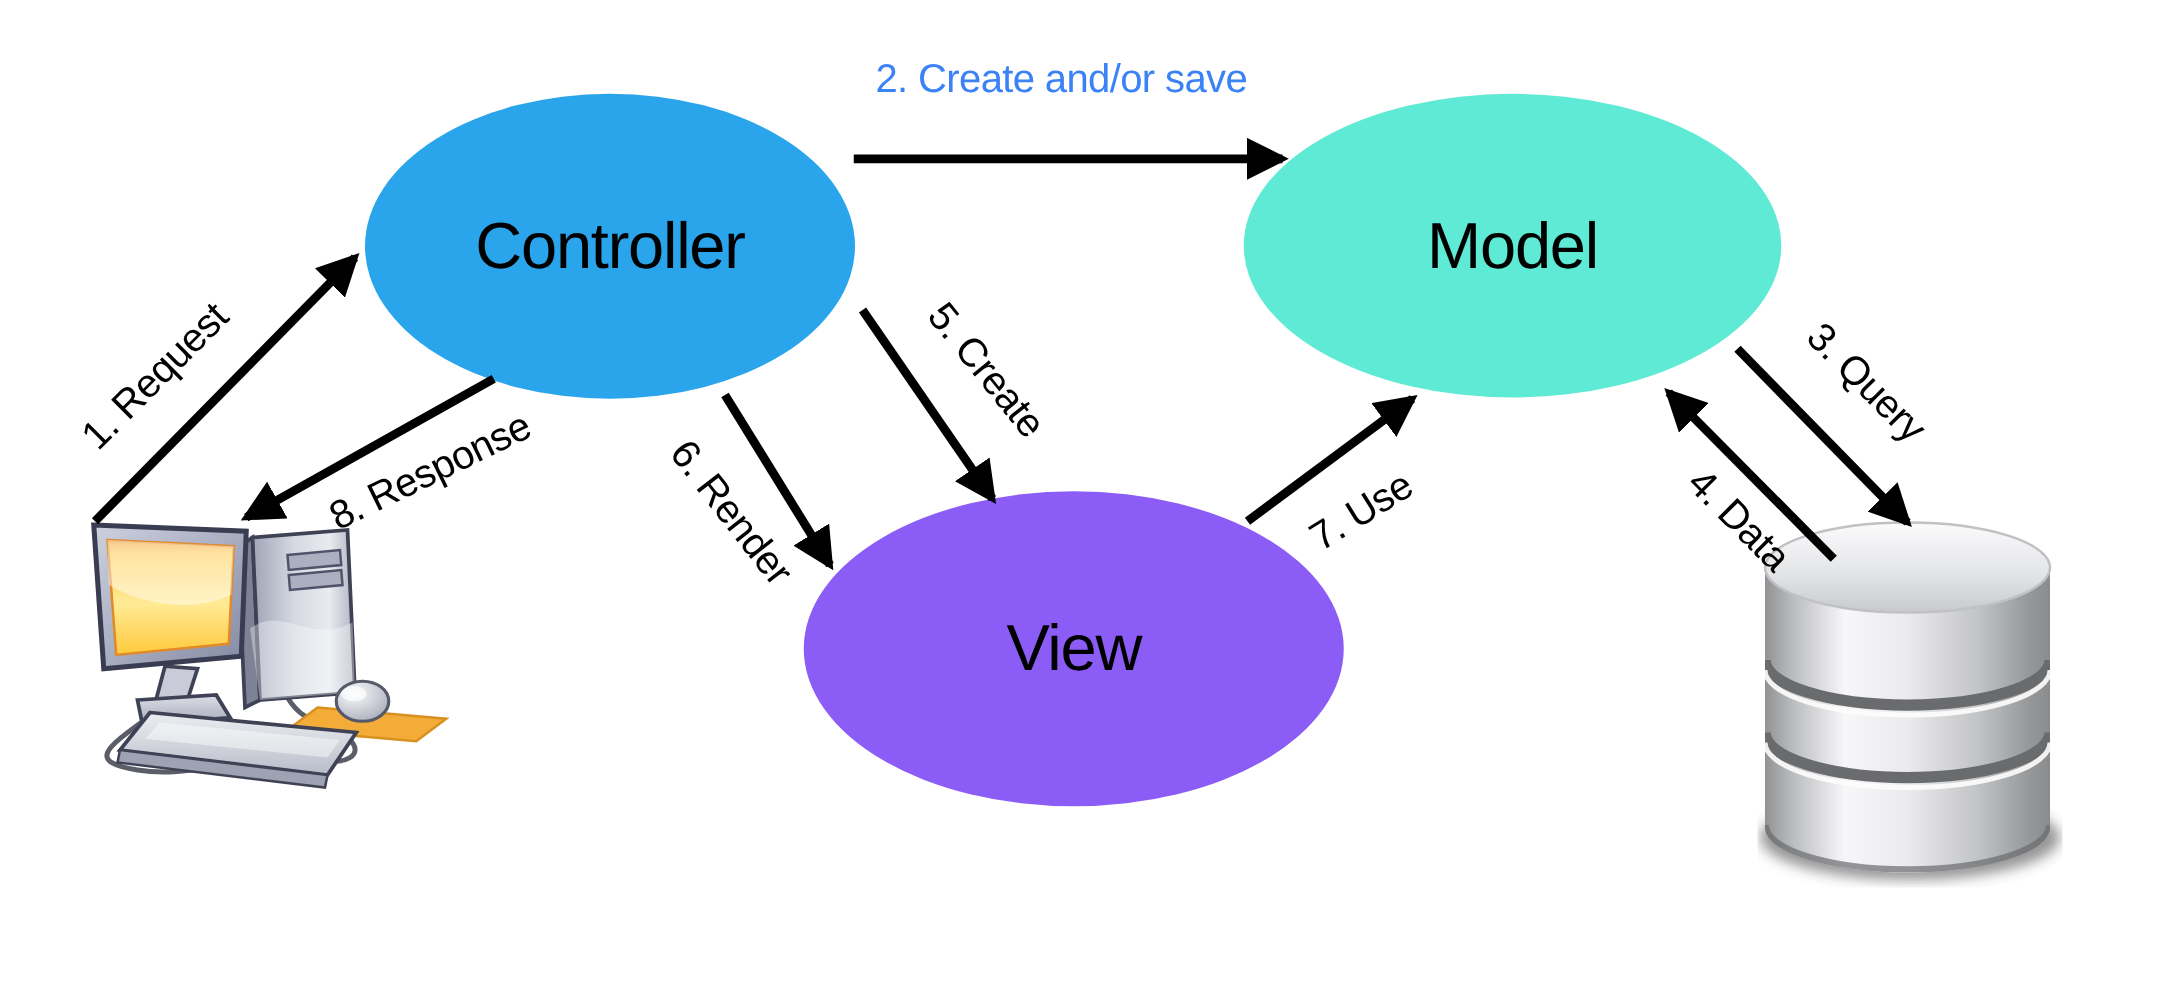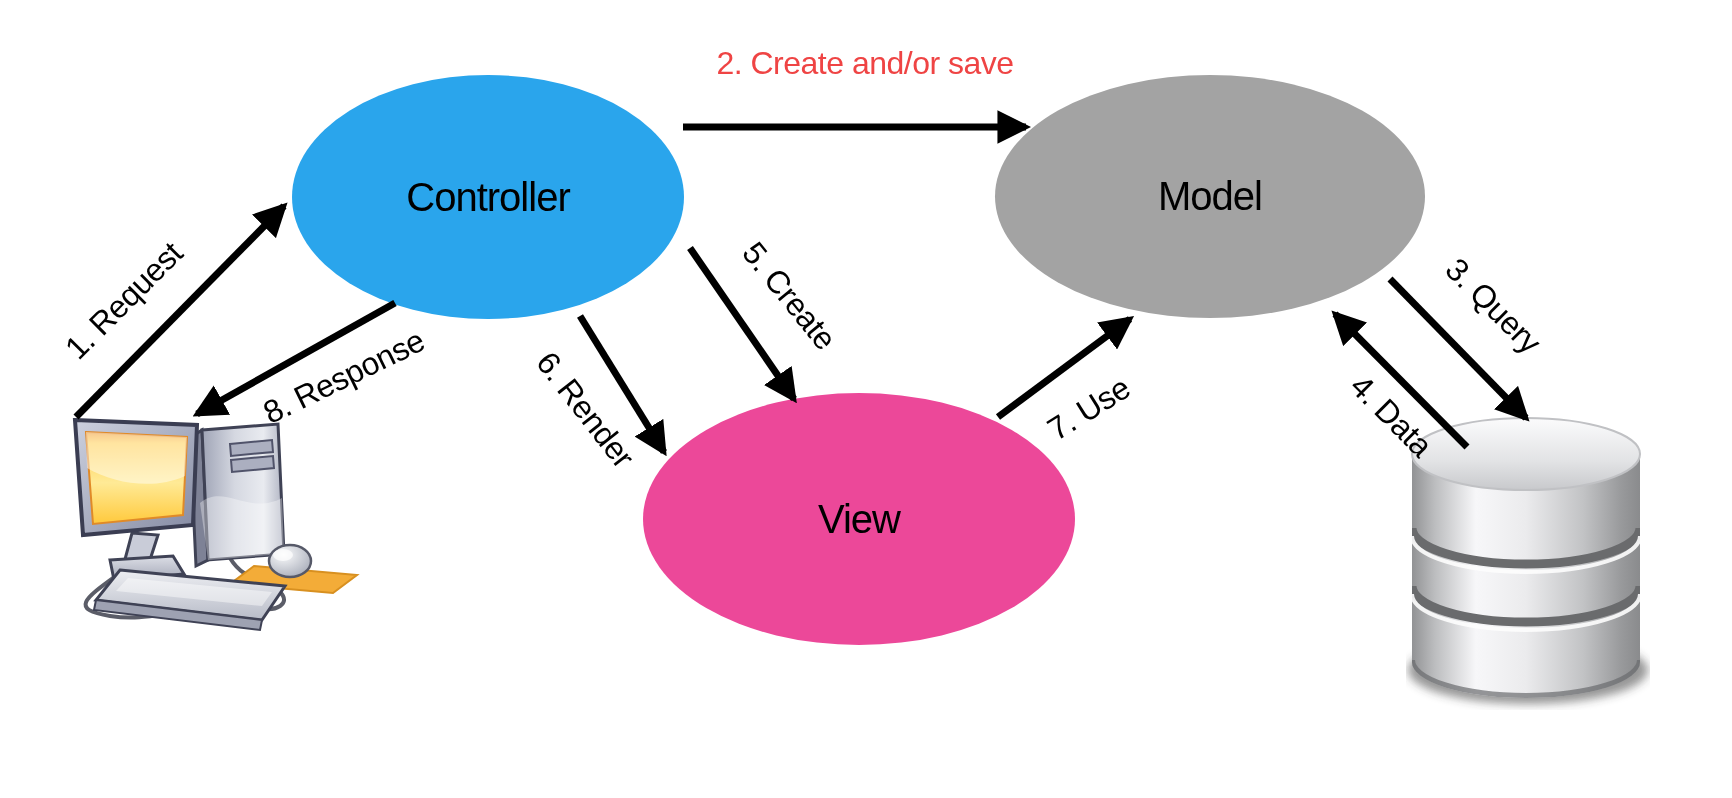--- a/index.html
+++ b/index.html
@@ -14,21 +14,21 @@
   .node {
     position: absolute;
     border-radius: 50%;
     background: #2AA5EC;
     display: flex;
     align-items: center;
     justify-content: center;
     z-index: 1;
   }
   .node-label {
-    font-size: 40px;
+    font-size: 52px;
     color: #000000;
     letter-spacing: -1px;
     white-space: nowrap;
   }
   #node-controller { left: 292px; top: 75px;  width: 392px; height: 244px; }
   #node-model      { left: 995px; top: 75px;  width: 430px; height: 243px; }
   #node-view       { left: 643px; top: 393px; width: 432px; height: 252px; }
   .arrows-layer {
     position: absolute;
     left: 0; top: 0;
@@ -66,24 +66,24 @@
   #database-label { left: 1527px; top: 720px; }
 </style>
 </head>
 <body>
 
 <div class="canvas" style="background: rgb(255, 255, 255);">
 
   <div class="node" id="node-controller" style="background: rgb(42, 165, 236);">
     <span class="node-label" style="color: rgb(0, 0, 0);">Controller</span>
   </div>
-  <div class="node" id="node-model" style="background: #a3a3a3;">
+  <div class="node" id="node-model" style="background: #5eead4;">
     <span class="node-label" style="color: rgb(0, 0, 0);">Model</span>
   </div>
-  <div class="node" id="node-view" style="background: #ec4899;">
+  <div class="node" id="node-view" style="background: #8b5cf6;">
     <span class="node-label" style="color: rgb(0, 0, 0);">View</span>
   </div>
 
   <svg class="icon-layer" id="client-icon" width="330" height="260" viewBox="0 0 330 260">
     <defs>
       <linearGradient id="gFrame" x1="0" y1="0" x2="1" y2="1">
         <stop offset="0" stop-color="#cdd1df"></stop>
           <stop offset="1" stop-color="#848aa2"></stop>
       </linearGradient>
       <linearGradient id="gScreen" x1="0" y1="0" x2="0" y2="1">
@@ -181,21 +181,21 @@
     <line class="arrow-line" x1="683" y1="127" x2="1026" y2="127" stroke="#000000" stroke-width="7" marker-end="url(#ah)"></line>
     <line class="arrow-line" x1="1390" y1="279" x2="1526" y2="418" stroke="#000000" stroke-width="7" marker-end="url(#ah)"></line>
     <line class="arrow-line" x1="1467" y1="447" x2="1335" y2="314" stroke="#000000" stroke-width="7" marker-end="url(#ah)"></line>
     <line class="arrow-line" x1="690" y1="248" x2="794" y2="399" stroke="#000000" stroke-width="7" marker-end="url(#ah)"></line>
     <line class="arrow-line" x1="580" y1="316" x2="664" y2="452" stroke="#000000" stroke-width="7" marker-end="url(#ah)"></line>
     <line class="arrow-line" x1="998" y1="417" x2="1130" y2="319" stroke="#000000" stroke-width="7" marker-end="url(#ah)"></line>
     <line class="arrow-line" x1="395" y1="303" x2="197" y2="414" stroke="#000000" stroke-width="7" marker-end="url(#ah)"></line>
   </svg>
 
   <div class="edge-label" id="edge-label-request" style="color: rgb(0, 0, 0);">1. Request</div>
-  <div class="edge-label" id="edge-label-create-save" style="color: #ef4444; margin-left: 16px;">2. Create and/or save</div>
+  <div class="edge-label" id="edge-label-create-save" style="color: #3b82f6;">2. Create and/or save</div>
   <div class="edge-label" id="edge-label-query" style="color: rgb(0, 0, 0);">3. Query</div>
   <div class="edge-label" id="edge-label-data" style="color: rgb(0, 0, 0);">4. Data</div>
   <div class="edge-label" id="edge-label-create" style="color: rgb(0, 0, 0);">5. Create</div>
   <div class="edge-label" id="edge-label-render" style="color: rgb(0, 0, 0);">6. Render</div>
   <div class="edge-label" id="edge-label-use" style="color: rgb(0, 0, 0);">7. Use</div>
   <div class="edge-label" id="edge-label-response" style="color: rgb(0, 0, 0);">8. Response</div>
 
 
 </div>
 

